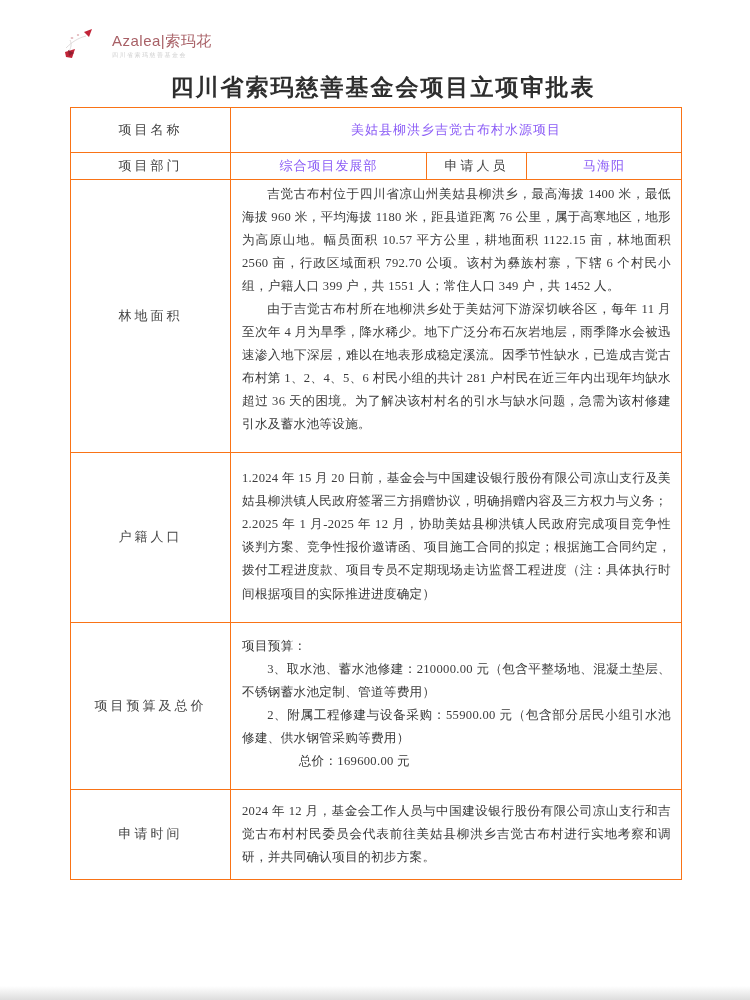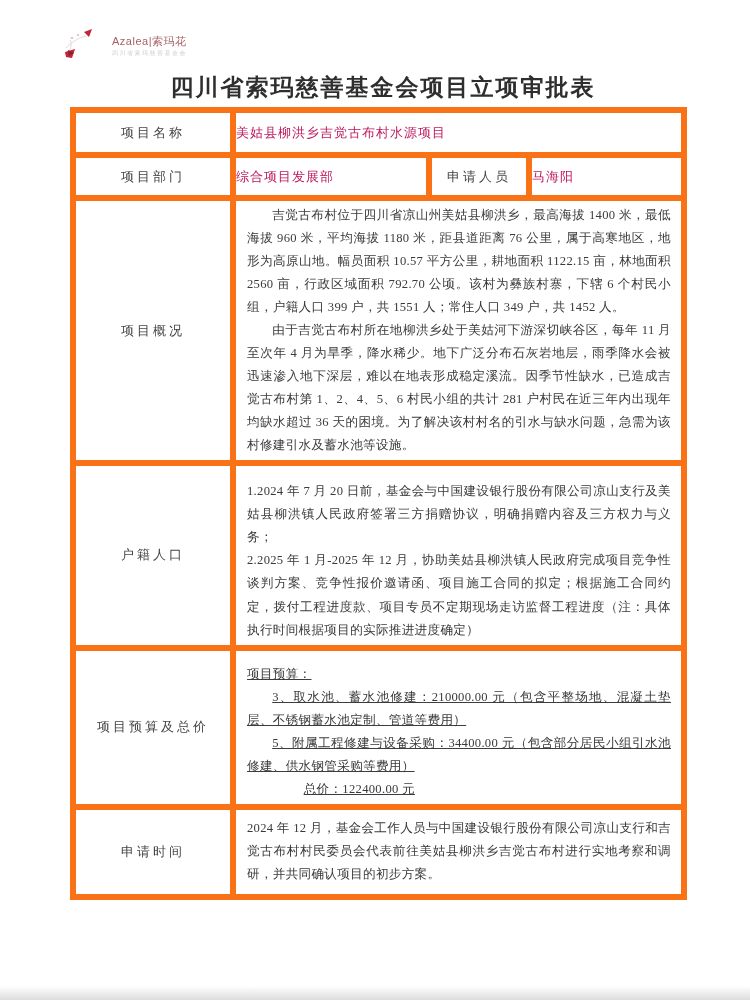--- a/index.html
+++ b/index.html
@@ -10,43 +10,43 @@
     color: #3d3d3d;
     position: relative;
     overflow: hidden;
   }
   .page { position: absolute; inset: 0; background: #fff; }
 
   
   .logo { position: absolute; left: 62px; top: 26px; display: flex; align-items: center; gap: 6px; }
   .logo-mark { width: 44px; height: 40px; }
   .logo-textblock { display: flex; flex-direction: column; line-height: 1.2; }
-  .logo-brand { font-size: 11px; color: #a86066; letter-spacing: 0.5px; font-family: "Liberation Sans", sans-serif; }
+  .logo-brand { font-size: 15px; color: #a86066; letter-spacing: 0.5px; font-family: "Liberation Sans", sans-serif; }
   .logo-tagline { font-size: 6px; color: #cfcfcf; letter-spacing: 1.5px; font-family: "Liberation Sans", sans-serif; margin-top: 2px; }
 
   
   .doc-title {
     position: absolute; top: 72px; left: 8px; width: 100%;
     text-align: center; font-size: 23px; font-weight: bold; color: #2e2e2e;
     letter-spacing: 2px;
   }
 
   
   table.form {
     position: absolute; left: 70px; top: 107px; width: 611px;
     border-collapse: collapse; table-layout: fixed;
   }
   table.form td {
-    border: 6px solid #f97316;
+    border: 1px solid #f97316;
     vertical-align: middle;
     font-size: 13px;
   }
   td.lbl { text-align: center; color: #454545; letter-spacing: 3px; }
-  td.val { color: #be185d; letter-spacing: 1px; font-family: Liberation Mono, monospace; }
-  td.txt { vertical-align: top; padding: 3px 10px 3px 11px; margin-left: 47px; }
+  td.val { text-align: center; color: #8b5cf6; letter-spacing: 1px; font-family: Liberation Mono, monospace; }
+  td.txt { vertical-align: top; padding: 3px 10px 16px 11px; margin-left: 47px; }
   td.txt-mid { vertical-align: middle; padding: 4px 10px 4px 11px; }
 
   .para {
     font-size: 12.6px; line-height: 1.83; color: #3a3a3a;
     text-align: justify; letter-spacing: 0.3px;
   }
   .indent { text-indent: 2em; }
   .total-line { padding-left: 4.5em; }
 
   
@@ -85,51 +85,51 @@
         <col style="width:100px">
         <col style="width:155px">
     </colgroup>
 
     <tbody>
         <tr style="height:45px;">
       <td class="lbl">项目名称</td>
       <td class="val" colspan="3">美姑县柳洪乡吉觉古布村水源项目</td>
     </tr>
 
-    <tr style="height:43px;border-radius:6px;">
+    <tr style="height:27px;border-radius:6px;">
       <td class="lbl">项目部门</td>
       <td class="val">综合项目发展部</td>
       <td class="lbl">申请人员</td>
       <td class="val">马海阳</td>
     </tr>
 
 
     <tr style="height:200px;">
-      <td class="lbl">项目概况</td>
+      <td class="lbl">林地面积</td>
       <td class="txt" colspan="3">
         <p class="para indent">吉觉古布村位于四川省凉山州美姑县柳洪乡，最高海拔 1400 米，最低海拔 960 米，平均海拔 1180 米，距县道距离 76 公里，属于高寒地区，地形为高原山地。幅员面积 10.57 平方公里，耕地面积 1122.15 亩，林地面积 2560 亩，行政区域面积 792.70 公顷。该村为彝族村寨，下辖 6 个村民小组，户籍人口 399 户，共 1551 人；常住人口 349 户，共 1452 人。</p>
         <p class="para indent">由于吉觉古布村所在地柳洪乡处于美姑河下游深切峡谷区，每年 11 月至次年 4 月为旱季，降水稀少。地下广泛分布石灰岩地层，雨季降水会被迅速渗入地下深层，难以在地表形成稳定溪流。因季节性缺水，已造成吉觉古布村第 1、2、4、5、6 村民小组的共计 281 户村民在近三年内出现年均缺水超过 36 天的困境。为了解决该村村名的引水与缺水问题，急需为该村修建引水及蓄水池等设施。</p>
       </td>
     </tr>
 
     <tr style="height:153px;">
       <td class="lbl">户籍人口</td>
       <td class="txt" colspan="3" style="padding-top:14px;">
-        <p class="para">1.2024 年 7 月 20 日前，基金会与中国建设银行股份有限公司凉山支行及美姑县柳洪镇人民政府签署三方捐赠协议，明确捐赠内容及三方权力与义务；</p>
+        <p class="para">1.2024 年 15 月 20 日前，基金会与中国建设银行股份有限公司凉山支行及美姑县柳洪镇人民政府签署三方捐赠协议，明确捐赠内容及三方权力与义务；</p>
         <p class="para">2.2025 年 1 月-2025 年 12 月，协助美姑县柳洪镇人民政府完成项目竞争性谈判方案、竞争性报价邀请函、项目施工合同的拟定；根据施工合同约定，拨付工程进度款、项目专员不定期现场走访监督工程进度（注：具体执行时间根据项目的实际推进进度确定）</p>
       </td>
     </tr>
 
     <tr style="height:145px;">
       <td class="lbl">项目预算及总价</td>
-      <td class="txt" colspan="3" style="padding-top:12px;text-decoration:underline;">
+      <td class="txt" colspan="3" style="padding-top:12px;">
         <p class="para">项目预算：</p>
         <p class="para indent">3、取水池、蓄水池修建：210000.00 元（包含平整场地、混凝土垫层、不锈钢蓄水池定制、管道等费用）</p>
-        <p class="para indent">5、附属工程修建与设备采购：34400.00 元（包含部分居民小组引水池修建、供水钢管采购等费用）</p>
-        <p class="para total-line">总价：122400.00 元</p>
+        <p class="para indent">2、附属工程修建与设备采购：55900.00 元（包含部分居民小组引水池修建、供水钢管采购等费用）</p>
+        <p class="para total-line">总价：169600.00 元</p>
       </td>
     </tr>
 
     <tr style="height:90px;">
       <td class="lbl">申请时间</td>
       <td class="txt-mid" colspan="3">
         <p class="para">2024 年 12 月，基金会工作人员与中国建设银行股份有限公司凉山支行和吉觉古布村村民委员会代表前往美姑县柳洪乡吉觉古布村进行实地考察和调研，并共同确认项目的初步方案。</p>
       </td>
     </tr>
   </tbody>

